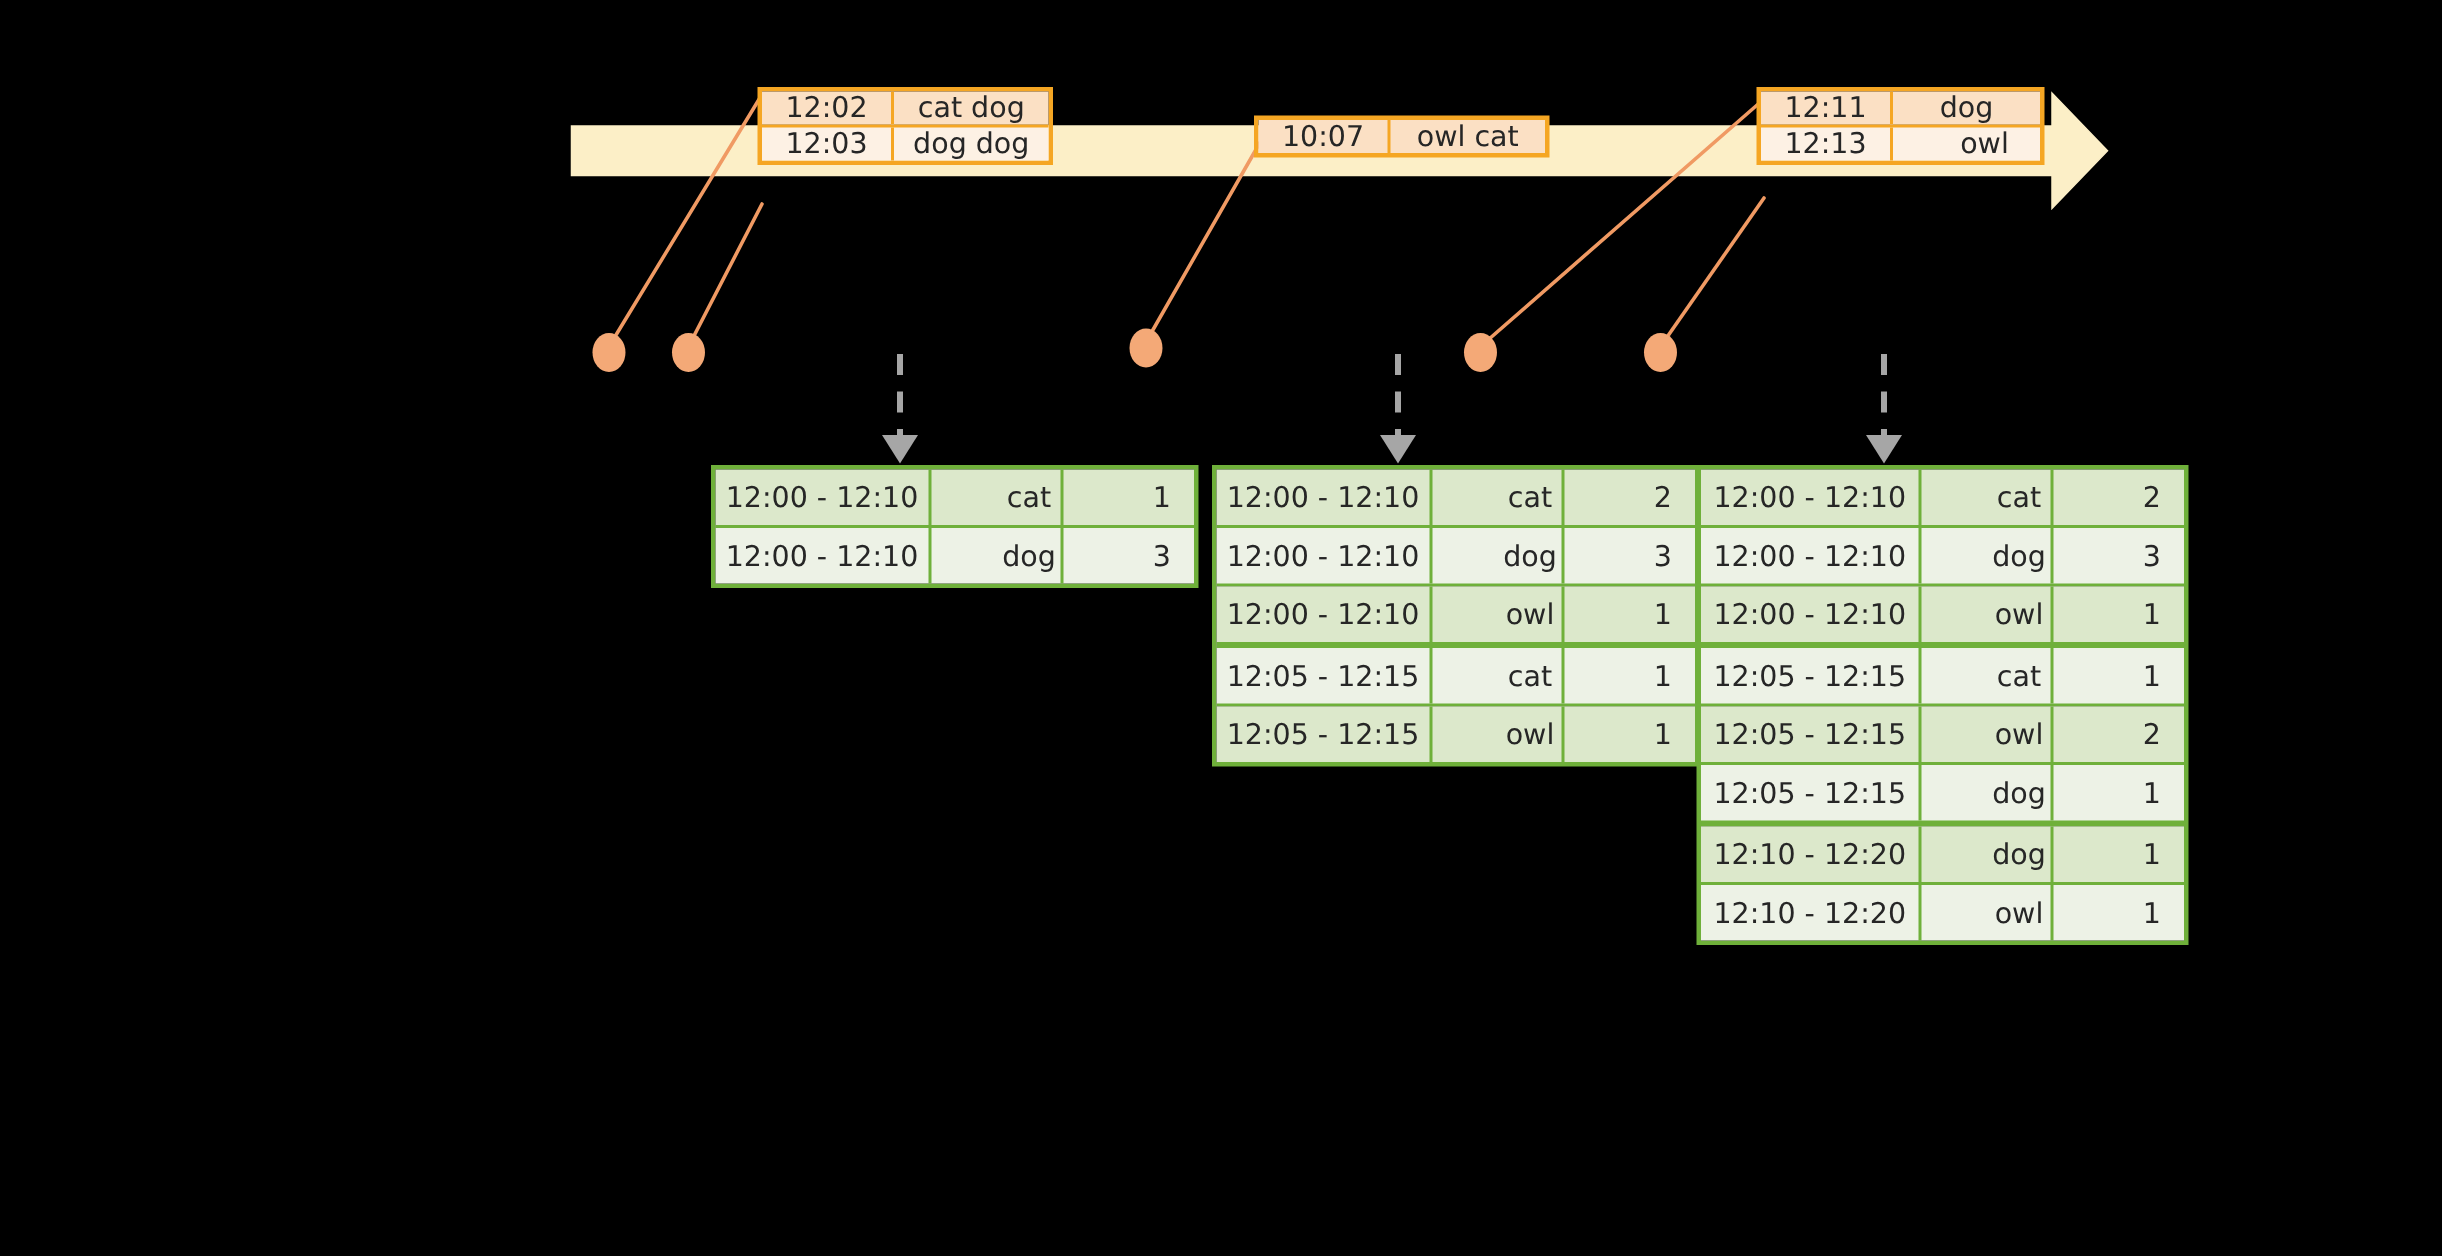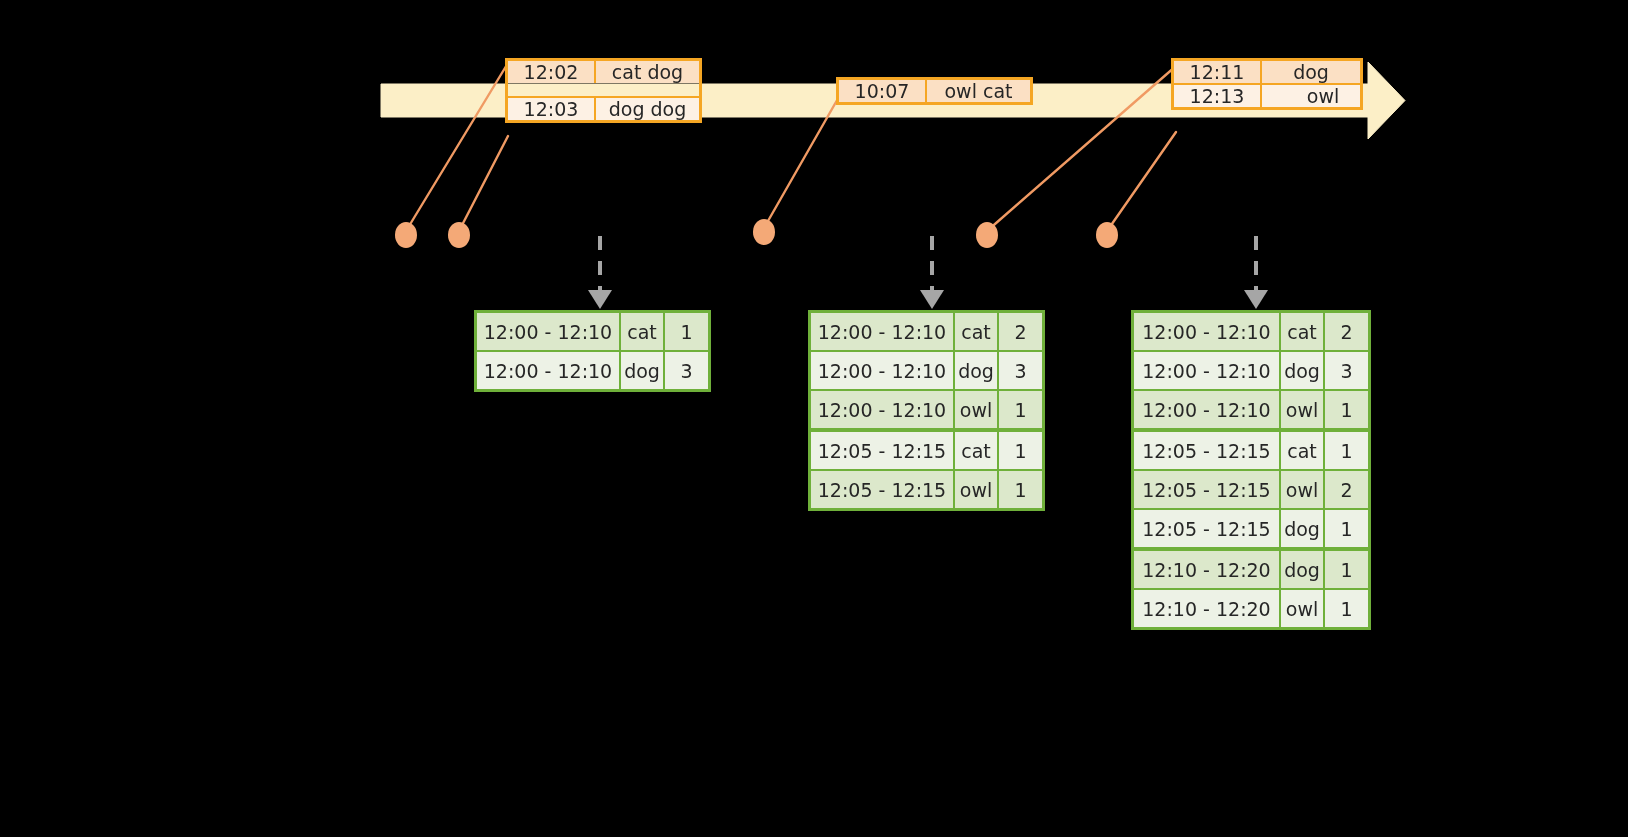--- a/index.html
+++ b/index.html
@@ -18,21 +18,21 @@
   .event-row + .event-row{border-top:2px solid #F5A623;}
   .ev-time{width:86px;display:flex;align-items:center;justify-content:center;
            font-size:19px;color:#262626;border-right:2px solid #F5A623;}
   .ev-words{flex:1;display:flex;align-items:center;justify-content:center;
             font-size:19px;color:#262626;padding:0 12px;white-space:nowrap;}
   .ev-shade-a{background:#FBE0C4;}
   .ev-shade-b{background:#FDF1E4;}
 
   
   .result-table{position:absolute;border:3px solid #6FB03A;box-sizing:border-box;}
-  .rt-row{display:flex;border-bottom:2px solid #6FB03A;box-sizing:border-box;}
+  .rt-row{display:flex;border-bottom:2px solid #6FB03A;box-sizing:border-box;gap:44px;}
   .rt-row:last-child{border-bottom:none;}
   .rt-row.grp-end{border-bottom:4px solid #6FB03A;}
   .rt-win{display:flex;align-items:center;justify-content:center;
           font-size:19px;color:#262626;border-right:2px solid #6FB03A;
           height:37px;box-sizing:border-box;}
   .rt-key{width:44px;display:flex;align-items:center;justify-content:center;
           font-size:19px;color:#262626;border-right:2px solid #6FB03A;
           height:37px;box-sizing:border-box;}
   .rt-cnt{width:43px;display:flex;align-items:center;justify-content:center;
           font-size:19px;color:#262626;height:37px;box-sizing:border-box;}
@@ -76,21 +76,21 @@
         <path d="M920,290 L932,309 L944,290 Z" fill="#A6A6A6" stroke="none"></path>
       </g>
       <g>
         <line x1="1256" y1="236" x2="1256" y2="292" stroke-dasharray="14 11"></line>
         <path d="M1244,290 L1256,309 L1268,290 Z" fill="#A6A6A6" stroke="none"></path>
       </g>
     </g>
   </svg>
 
   <div id="event-cards">
-      <div class="event-card" style="left: 505px; top: 58px; width: 197px; gap: 13px;">
+      <div class="event-card" style="left: 505px; top: 58px; width: 197px;">
         <div class="event-row ev-shade-a" style="height: 42px;">
           <div class="ev-time">12:02</div>
           <div class="ev-words">cat dog</div>
         </div>
         <div class="event-row ev-shade-b" style="height: 42px;">
           <div class="ev-time">12:03</div>
           <div class="ev-words">dog dog</div>
         </div>
       </div>
       <div class="event-card" style="left: 836px; top: 77px; width: 197px;">

